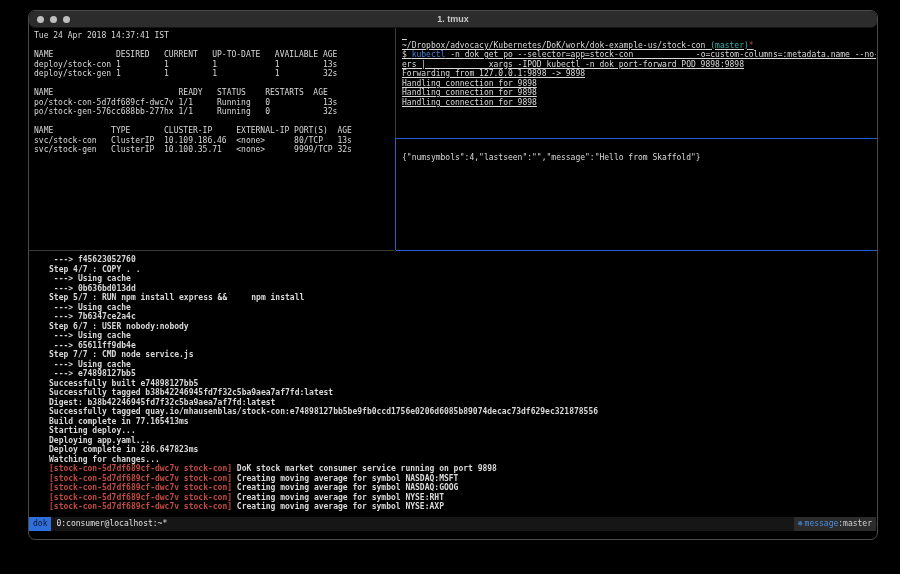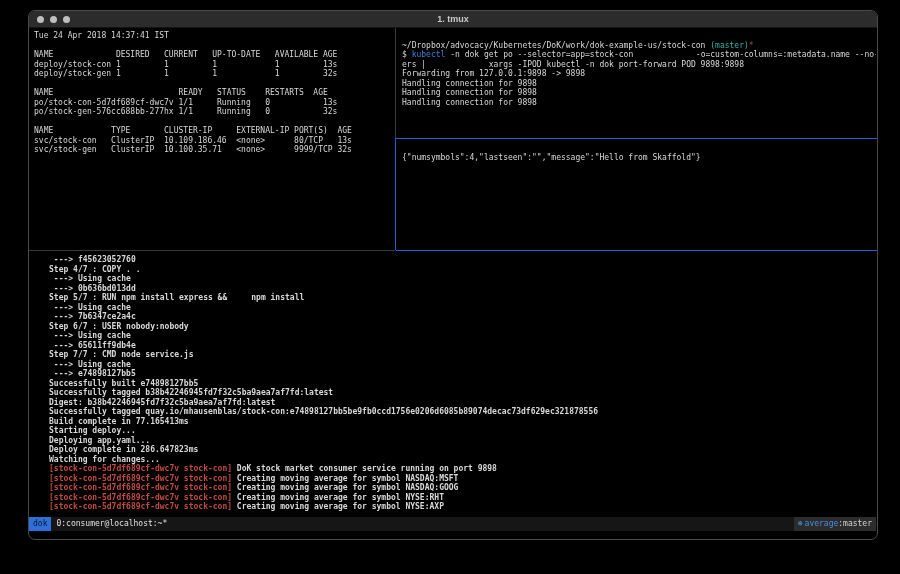--- a/index.html
+++ b/index.html
@@ -5,21 +5,21 @@
   * { margin:0; padding:0; box-sizing:border-box; }
   html,body { width:900px; height:574px; background:#000; overflow:hidden; }
   body { font-family:"DejaVu Sans Mono", monospace; }
 
   .window {
     position:absolute; left:28px; top:10px; width:850px; height:530px;
     background:#000; border:1px solid #4a4a4a; border-radius:7px; overflow:hidden;
   }
   .titlebar {
     position:relative; height:17px; background:#2c2c2c; border-bottom:1px solid #141414;
-    display:flex; align-items:center;
+    display:flex; align-items:center;border-radius:6px;
   }
   .lights { display:flex; gap:6px; margin-left:8px; }
   .light { width:7px; height:7px; border-radius:50%; background:#bfbfbf; }
   .wtitle {
     position:absolute; left:0; right:0; text-align:center;
     font-family:"Liberation Sans", sans-serif; font-size:9px; font-weight:bold; color:#c9c9c9;
   }
 
   .terminal {
     position:relative; height:464px; background:#000;
@@ -29,21 +29,21 @@
   .tline { white-space:pre; min-height:9.5px; }
 
   .divider { position:absolute; }
   .div-v-dim   { left:366px; top:0;     width:1px;  height:110px; background:#3a3a3a; }
   .div-v-act   { left:366px; top:110px; width:1px;  height:112px; background:#1e62d0; }
   .div-h-right { left:367px; top:110px; right:0;    height:1px;   background:#1e62d0; }
   .div-h-main-dim { left:0;     top:222px; width:366px; height:1px; background:#3a3a3a; }
   .div-h-main-act { left:367px; top:222px; right:0;    height:1px; background:#1e62d0; }
 
   #pane-tl     { left:5px;   top:3px;   width:358px; height:215px; }
-  #pane-tr     { left:373px; top:3px;   width:474px; height:104px; }
+  #pane-tr     { left:373px; top:3px;   width:474px; height:104px;text-decoration:underline; }
   #pane-mr     { left:373px; top:115px; width:474px; height:104px; }
   #pane-bottom { left:20px;   top:227px; width:842px; height:260px;font-weight:bold; }
 
   .statusbar {
     position:absolute; left:0; right:0; top:489px; height:14px;
     background:#161616; display:flex; align-items:center; font-size:8px;
   }
   .sb-session { background:#2f6fdb; color:#0b1828; padding:0 4px; height:14px; line-height:14px; }
   .sb-window  { color:#e0e0e0; margin-left:5px; }
   .sb-right   { margin-left:auto; margin-right:1px; background:#2c2c2c; padding:0 4px; height:14px; line-height:14px; display:flex; align-items:center; }
@@ -74,18 +74,18 @@
     <div class="divider div-v-act" style="background: rgb(30, 98, 208);"></div>
     <div class="divider div-h-right" style="background: rgb(30, 98, 208);"></div>
     <div class="divider div-h-main-dim" style="background: rgb(58, 58, 58);"></div>
     <div class="divider div-h-main-act" style="background: rgb(30, 98, 208);"></div>
 
     <div class="statusbar" style="background: rgb(22, 22, 22); border-radius: 7px;">
       <span class="sb-session" style="background: rgb(47, 111, 219);">dok</span>
       <span class="sb-window">0:consumer@localhost:~*</span>
       <span class="sb-right">
           <span class="sb-icon">☸</span>
-          <span class="sb-ctx">average</span>
+          <span class="sb-ctx">message</span>
           <span class="sb-ns">:master</span>
         </span>
     </div>
   </div>
 </div>
 
 </body></html>

